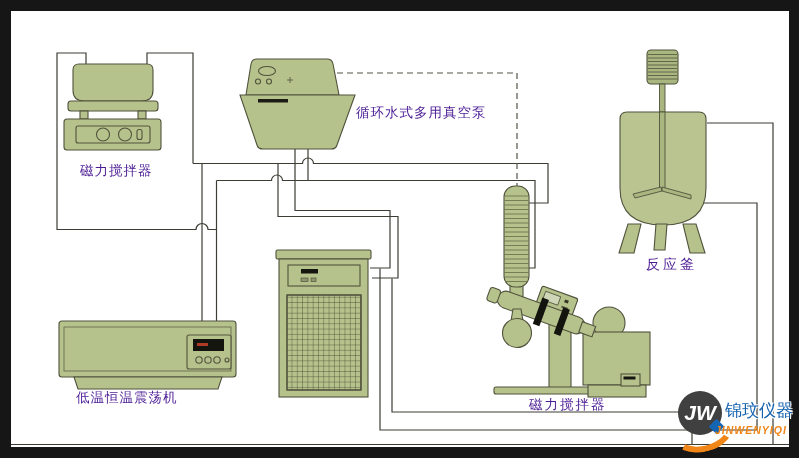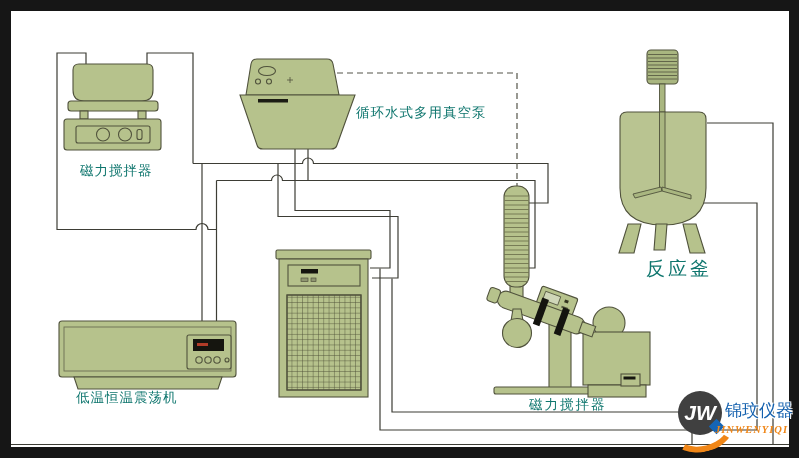--- a/index.html
+++ b/index.html
@@ -1,35 +1,35 @@
 <!DOCTYPE html>
 <html><head>
 <meta charset="utf-8">
 <style>
   html,body{margin:0;padding:0;background:#e8e8e8;}
   .canvas{position:relative;width:799px;height:458px;background:#ffffff;overflow:hidden;
           font-family:"Liberation Serif","DejaVu Serif",serif;}
   .canvas svg{position:absolute;left:0;top:0;}
-  .lbl{position:absolute;font-size:13.5px;color:#0f766e;letter-spacing:1px;white-space:nowrap;}
-  .lbl-kettle{font-size:19px;letter-spacing:3px;}
+  .lbl{position:absolute;font-size:13.5px;color:#4c1d95;letter-spacing:1px;white-space:nowrap;}
+  .lbl-kettle{font-size:14px;letter-spacing:3px;}
   .lbl-rotavap{letter-spacing:2px;}
   
   .logo{position:absolute;left:668px;top:386px;width:130px;height:60px;}
   .logo-swoosh{position:absolute;left:2px;top:20px;width:52px;height:34px;
      border:6px solid transparent;border-bottom-color:#f08617;border-radius:50%;
      transform:rotate(-14deg);}
   .logo-bubble{position:absolute;left:10px;top:5px;width:44px;height:44px;background:#404040;
      border-radius:50%;display:flex;align-items:center;justify-content:center;
      color:#ffffff;font:italic bold 21px "Liberation Sans","DejaVu Sans",sans-serif;}
   .logo-tail{position:absolute;right:0px;bottom:3px;width:11px;height:11px;background:#1565b5;
      transform:rotate(45deg);}
   .logo-cn{position:absolute;left:57px;top:13px;font-family:"Liberation Sans","DejaVu Sans",sans-serif;
      font-weight:normal;font-size:17px;color:#1360ae;letter-spacing:0px;
      text-shadow:-1px -1px 0 #fff,1px -1px 0 #fff,-1px 1px 0 #fff,1px 1px 0 #fff;}
-  .logo-en{position:absolute;left:47px;top:38px;font-family:Liberation Serif, serif;
+  .logo-en{position:absolute;left:47px;top:38px;font-family:Liberation Sans, sans-serif;
      font-style:italic;font-weight:bold;font-size:10.5px;color:#f08617;letter-spacing:1px;}
 </style>
 </head>
 <body>
 
 <div class="canvas">
 
 <svg width="799" height="458" viewBox="0 0 799 458">
   <defs>
     <pattern id="grid" patternUnits="userSpaceOnUse" width="5.3" height="5.3">

